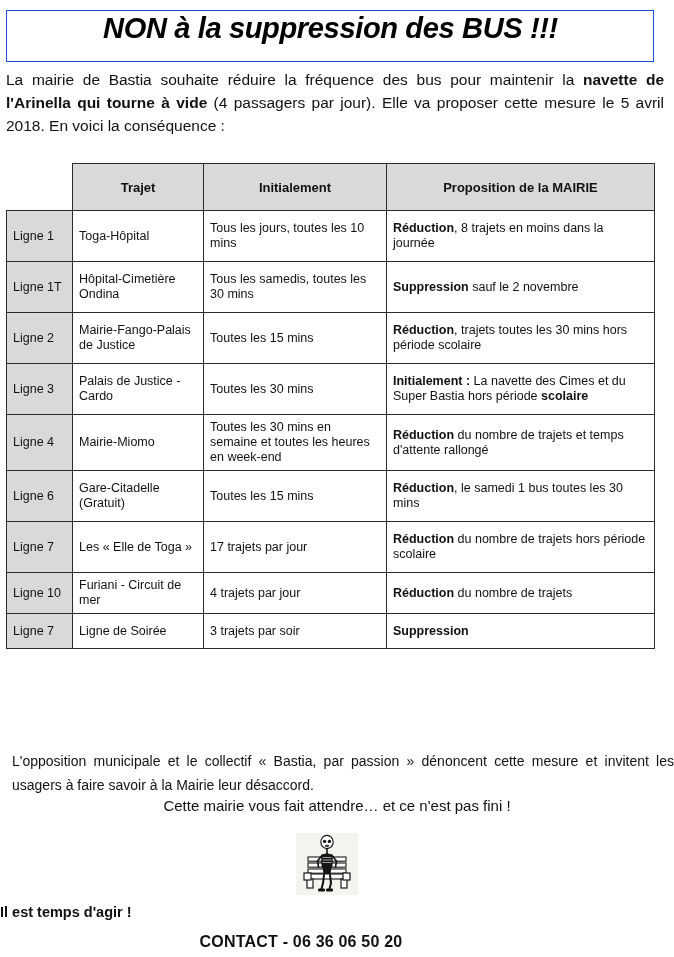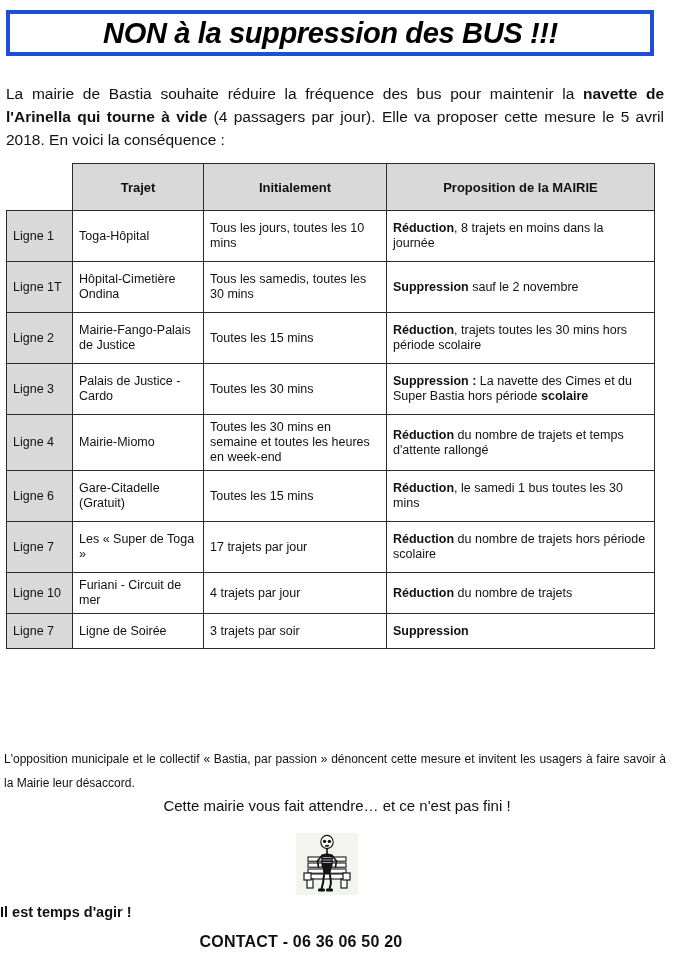--- a/index.html
+++ b/index.html
@@ -15,43 +15,43 @@
     overflow: hidden;
     position: relative;
   }
 
   
   .title-box {
     position: absolute;
     left: 6px;
     top: 10px;
     width: 648px;
-    height: 46px;
-    border: 4px solid #1d4ed8;
+    height: 52px;
+    border: 1px solid #1d4ed8;
     box-sizing: border-box;
     display: flex;
-    align-items: center;
+    align-items: flex-start;
     justify-content: center;
   }
   .title-text {
     font-family: "Liberation Sans Narrow", "Liberation Sans", sans-serif;
     font-weight: bold;
     font-style: italic;
     font-size: 30px;
     letter-spacing: -0.4px;
     color: #000;
     white-space: nowrap;
     transform: scaleX(0.97);
   }
 
   
   .intro {
     position: absolute;
     left: 6px;
-    top: 66px;
+    top: 52px;
     width: 658px;
     font-size: 15.5px;
     line-height: 23px;
     color: #111;
     text-align: justify;
     text-align-last: left;
   }
   .intro b { font-weight: bold; }
 
   
@@ -99,24 +99,24 @@
   }
   tr.r-tall td   { height: 51px; }
   tr.r-tall2 td  { height: 55px; }
   tr.r-short td  { height: 40px; }
   tr.r-xshort td { height: 35px; }
   .semi { font-weight: 600; }
 
   
   .outro {
     position: absolute;
-    left: 4px;
+    left: 12px;
     top: 735px;
     width: 662px;
-    font-size: 12px;
+    font-size: 14px;
     line-height: 24px;
     color: #111;
     text-align: justify;
     text-align-last: left;
   }
   .slogan {
     position: absolute;
     left: 0;
     top: 797px;
     width: 674px;
@@ -204,40 +204,40 @@
         <td class="line-cell">Ligne 2</td>
         <td>Mairie-Fango-Palais de Justice</td>
         <td>Toutes les 15 mins</td>
         <td><b>Réduction</b><span>, trajets toutes les 30 mins hors période scolaire</span></td>
       </tr>
 
       <tr class="r-tall">
         <td class="line-cell">Ligne 3</td>
         <td>Palais de Justice - Cardo</td>
         <td>Toutes les 30 mins</td>
-        <td><b>Suppression :</b><span> La navette des Cimes et du Super Bastia hors période </span><span class="semi">scolaire</span></td>
+        <td><b>Initialement :</b><span> La navette des Cimes et du Super Bastia hors période </span><span class="semi">scolaire</span></td>
       </tr>
 
       <tr class="r-tall2">
         <td class="line-cell">Ligne 4</td>
         <td>Mairie-Miomo</td>
         <td>Toutes les 30 mins en semaine et toutes les heures en week-end</td>
         <td><b>Réduction</b><span> du nombre de trajets et temps d'attente rallongé</span></td>
       </tr>
 
       <tr class="r-tall">
         <td class="line-cell">Ligne 6</td>
         <td>Gare-Citadelle (Gratuit)</td>
         <td>Toutes les 15 mins</td>
         <td><b>Réduction</b><span>, le samedi 1 bus toutes les 30 mins</span></td>
       </tr>
 
       <tr class="r-tall">
         <td class="line-cell">Ligne 7</td>
-        <td>Les « Super de Toga »</td>
+        <td>Les « Elle de Toga »</td>
         <td>17 trajets par jour</td>
         <td><b>Réduction</b><span> du nombre de trajets hors période scolaire</span></td>
       </tr>
 
 
       <tr class="r-short">
         <td class="line-cell">Ligne 10</td>
         <td>Furiani - Circuit de mer</td>
         <td>4 trajets par jour</td>
         <td><b>Réduction</b><span> du nombre de trajets</span></td>

